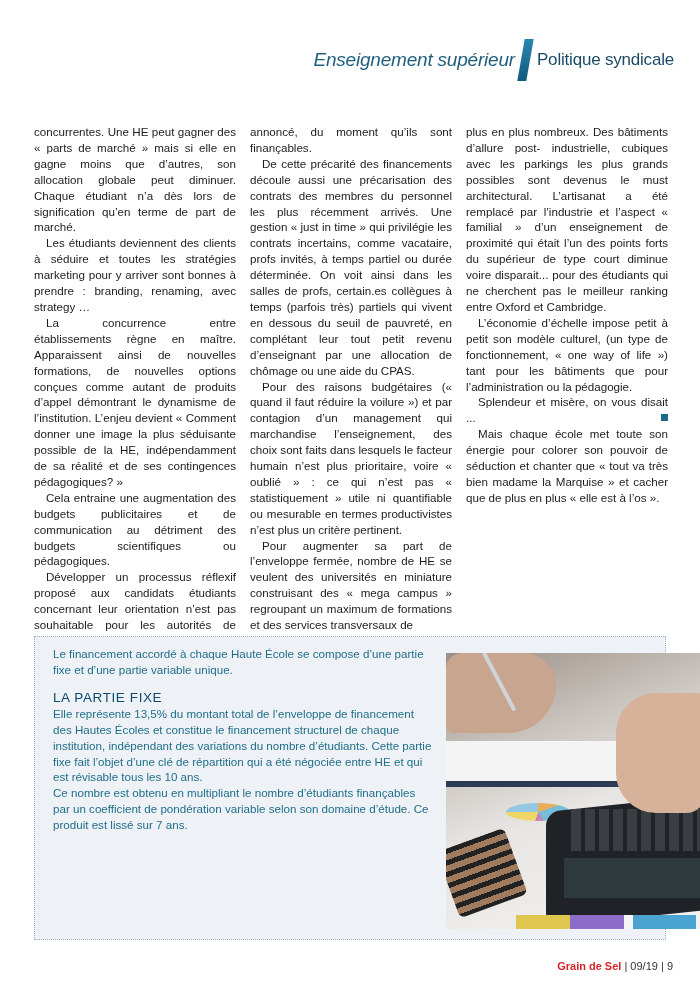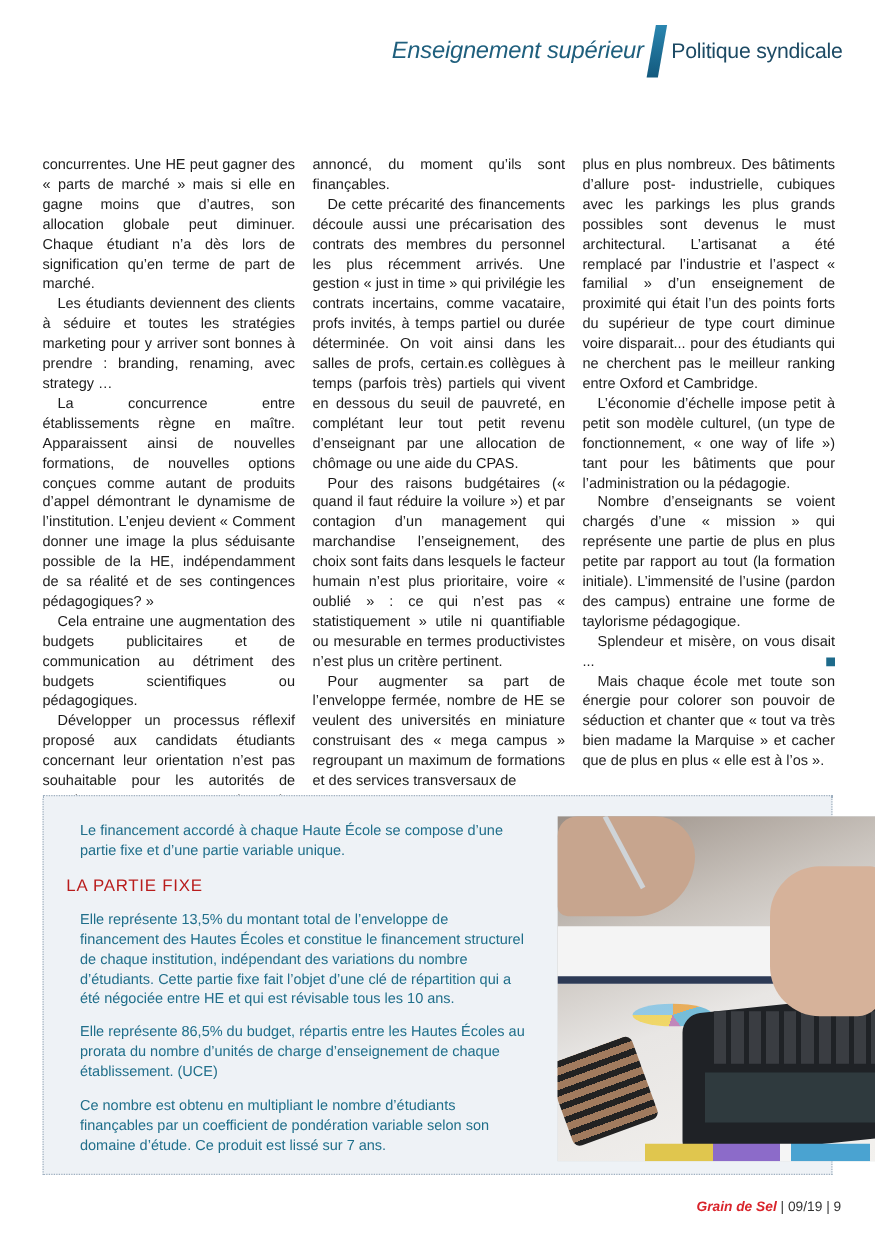--- a/index.html
+++ b/index.html
@@ -1,21 +1,21 @@
 <!DOCTYPE html>
 <html><head>
 <meta charset="utf-8">
 <style>
   html, body { margin: 0; padding: 0; }
   body {
     width: 700px; height: 990px; background: #ffffff; position: relative; overflow: hidden;
     font-family: "Liberation Sans", "DejaVu Sans", sans-serif;
   }
   .header {
-    position: absolute; top: 21px; right: 26px; height: 40px;
+    position: absolute; top: 40px; right: 26px; height: 40px;
     display: flex; align-items: center;
   }
   .header .sect {
     font-style: italic; color: #1f5f7d; font-size: 19px; letter-spacing: -0.2px;
   }
   .header .slash {
     display: inline-block; width: 9px; height: 42px; margin: 0 7px 0 6px;
     background: linear-gradient(180deg, #2a86b0 0%, #13597d 100%);
     transform: skewX(-10deg);
   }
@@ -38,23 +38,23 @@
 
   .infobox {
     position: absolute; top: 636px; left: 34px; width: 630px; height: 302px;
     background: #eef2f6;
     border: 1px dotted #9fb0c0;
   }
   .infobox .text {
     position: absolute; top: 9px; left: 18px; width: 380px;
     color: #1f6e8a; font-size: 11.6px; line-height: 15.9px;
   }
-  .infobox .text p { margin: 11px; }
+  .infobox .text p { margin: 0; }
   .infobox .heading {
-    margin-top: 12px; font-size: 13.5px; letter-spacing: 0.6px; color: #b91c1c; line-height: 16px;
+    margin-top: 12px; font-size: 13.5px; letter-spacing: 0.6px; color: #0c4a6e; line-height: 16px;
   }
   .photo {
     position: absolute; top: 653px; left: 446px; width: 254px; height: 276px;
     overflow: hidden; background: #d9dde0;
   }
   .photo .bg { position: absolute; inset: 0; background: linear-gradient(160deg, #9a8f86 0%, #c9c3bd 30%, #e8e6e4 55%, #f3f1ee 100%); }
   .photo .hand1 { position: absolute; left: 0; top: 0; width: 110px; height: 80px; border-radius: 20px 40px 60px 10px; background: #c7a58e; }
   .photo .pen { position: absolute; left: 36px; top: 0; width: 4px; height: 65px; background: #cfd4d8; transform: rotate(-28deg); transform-origin: top; }
   .photo .book { position: absolute; left: 0; top: 88px; width: 190px; height: 40px; background: #f4f4f4; border-bottom: 6px solid #2d3a55; }
   .photo .hand2 { position: absolute; left: 170px; top: 40px; width: 90px; height: 120px; border-radius: 40px 10px 20px 40px; background: #d6b29a; }
@@ -64,21 +64,21 @@
   .photo .disp { position: absolute; left: 118px; top: 205px; width: 140px; height: 40px; background: #2f3a3e; }
   .photo .spiral { position: absolute; left: 0; top: 185px; width: 72px; height: 70px; background: repeating-linear-gradient(180deg, #222 0 5px, #a17b5e 5px 11px); border-radius: 6px; transform: rotate(-20deg); }
   .photo .chart { position: absolute; left: 60px; top: 150px; width: 64px; height: 18px; border-radius: 50%;
     background: conic-gradient(#e9a13b 0 20%, #5ab3d6 0 40%, #b76fb0 0 55%, #f2d34a 0 75%, #7fc3e6 0 100%); opacity: 0.8; }
   .photo .strip { position: absolute; left: 70px; top: 262px; width: 180px; height: 14px;
     background: linear-gradient(90deg, #e0c64e 0 30%, #8c6bc9 30% 60%, #f5f5f5 60% 65%, #4aa3d1 65% 100%); }
 
   .footer {
     position: absolute; top: 960px; right: 27px; font-size: 11px; color: #333;
   }
-  .footer .brand { color: #d9242b; font-style: italic; font-weight: bold; }
+  .footer .brand { color: #d9242b; font-weight: bold; }
 </style>
 </head>
 <body>
 
 <div class="header">
   <span class="sect">Enseignement supérieur</span>
   <span class="slash"></span>
   <span class="topic">Politique syndicale</span>
 </div>
 
@@ -92,35 +92,33 @@
   </div>
   <div class="col">
     <p>annoncé, du moment qu’ils sont finançables.</p>
     <p class="indent">De cette précarité des financements découle aussi une précarisation des contrats des membres du personnel les plus récemment arrivés. Une gestion « just in time » qui privilégie les contrats incertains, comme vacataire, profs invités, à temps partiel ou durée déterminée. On voit ainsi dans les salles de profs, certain.es collègues à temps (parfois très) partiels qui vivent en dessous du seuil de pauvreté, en complétant leur tout petit revenu d’enseignant par une allocation de chômage ou une aide du CPAS.</p>
     <p class="indent">Pour des raisons budgétaires (« quand il faut réduire la voilure ») et par contagion d’un management qui marchandise l’enseignement, des choix sont faits dans lesquels le facteur humain n’est plus prioritaire, voire « oublié » : ce qui n’est pas « statistiquement » utile ni quantifiable ou mesurable en termes productivistes n’est plus un critère pertinent.</p>
     <p class="indent">Pour augmenter sa part de l’enveloppe fermée, nombre de HE se veulent des universités en miniature construisant des « mega campus » regroupant un maximum de formations et des services transversaux de</p>
   </div>
   <div class="col">
     <p>plus en plus nombreux. Des bâtiments d’allure post- industrielle, cubiques avec les parkings les plus grands possibles sont devenus le must architectural. L’artisanat a été remplacé par l’industrie et l’aspect « familial » d’un enseignement de proximité qui était l’un des points forts du supérieur de type court diminue voire disparait... pour des étudiants qui ne cherchent pas le meilleur ranking entre Oxford et Cambridge.</p>
     <p class="indent">L’économie d’échelle impose petit à petit son modèle culturel, (un type de fonctionnement, « one way of life ») tant pour les bâtiments que pour l’administration ou la pédagogie.</p>
-    <p class="indent">Nombre d’enseignants se voient chargés d’une « mission » qui représente une partie de plus en plus petite par rapport au tout (la formation initiale). L’immensité de l’usine (pardon des campus) entraine une forme de taylorisme pédagogique.</p>
     <p class="indent">
       <span>Splendeur et misère, on vous disait ...</span>
       <span class="end-mark"></span>
     </p>
     <p class="indent">Mais chaque école met toute son énergie pour colorer son pouvoir de séduction et chanter que « tout va très bien madame la Marquise » et cacher que de plus en plus « elle est à l’os ».</p>
   </div>
 </div>
 
 <div class="infobox">
   <div class="text">
     <p>Le financement accordé à chaque Haute École se compose d’une partie fixe et d’une partie variable unique.</p>
     <div class="heading">LA PARTIE FIXE</div>
     <p>Elle représente 13,5% du montant total de l’enveloppe de financement des Hautes Écoles et constitue le financement structurel de chaque institution, indépendant des variations du nombre d’étudiants. Cette partie fixe fait l’objet d’une clé de répartition qui a été négociée entre HE et qui est révisable tous les 10 ans.</p>
-    <p>Elle représente 86,5% du budget, répartis entre les Hautes Écoles au prorata du nombre d’unités de charge d’enseignement de chaque établissement. (UCE)</p>
     <p>Ce nombre est obtenu en multipliant le nombre d’étudiants finançables par un coefficient de pondération variable selon son domaine d’étude. Ce produit est lissé sur 7 ans.</p>
   </div>
 </div>
 
 <div class="photo">
   <div class="bg"></div>
   <div class="hand1"></div>
   <div class="pen"></div>
   <div class="book"></div>
   <div class="chart"></div>

